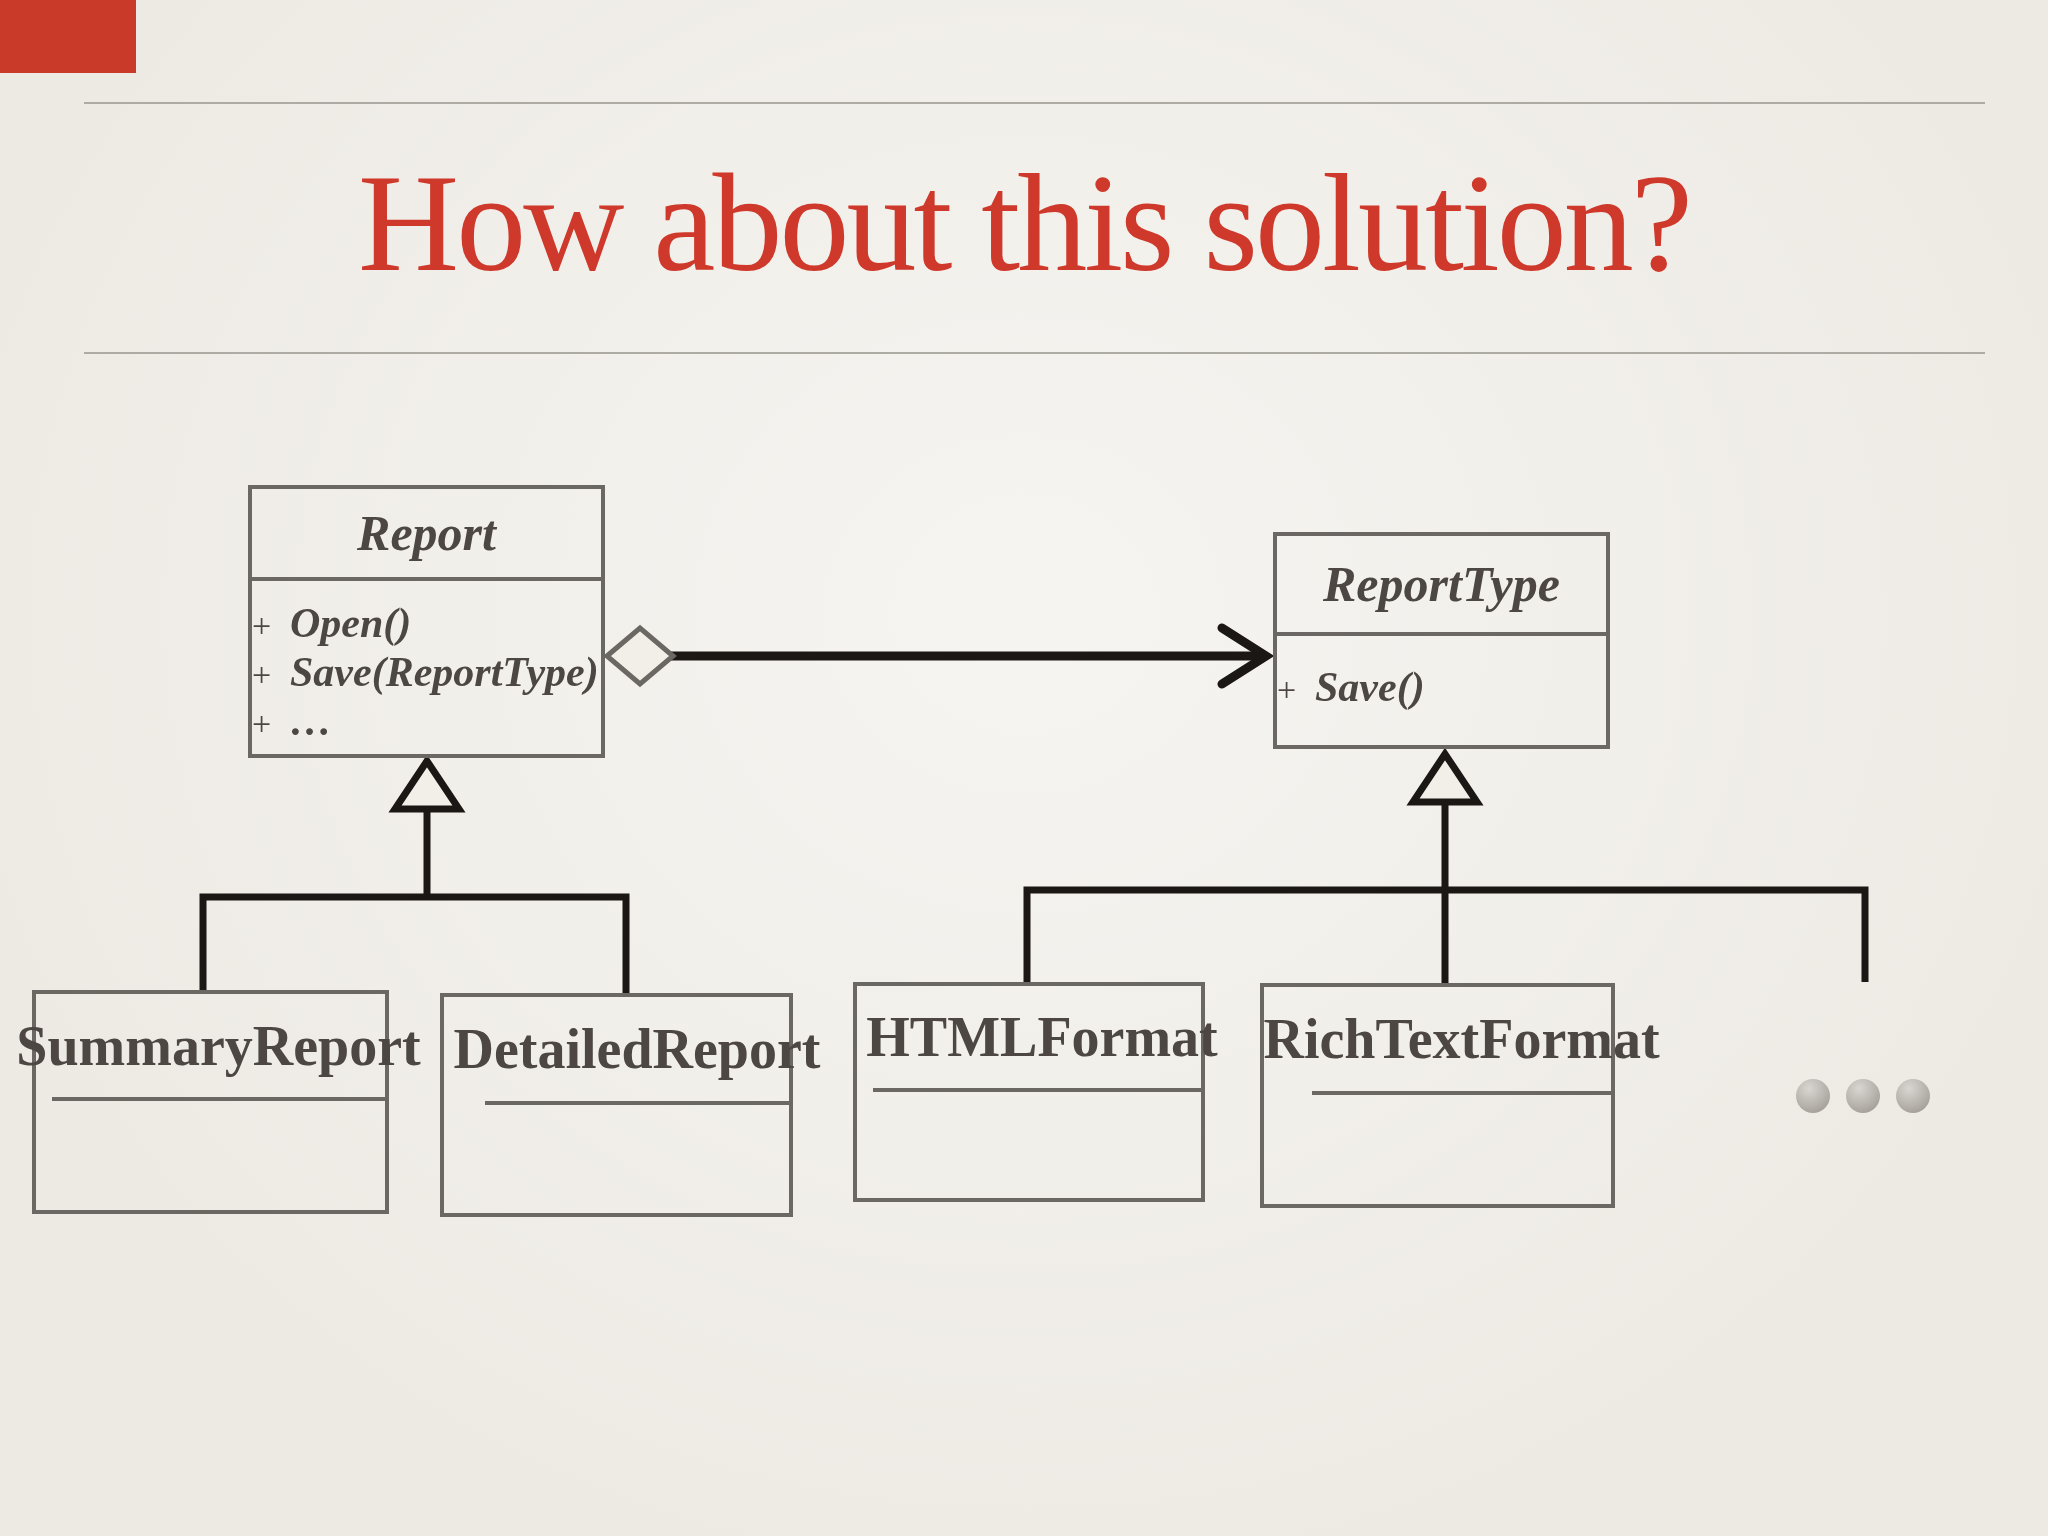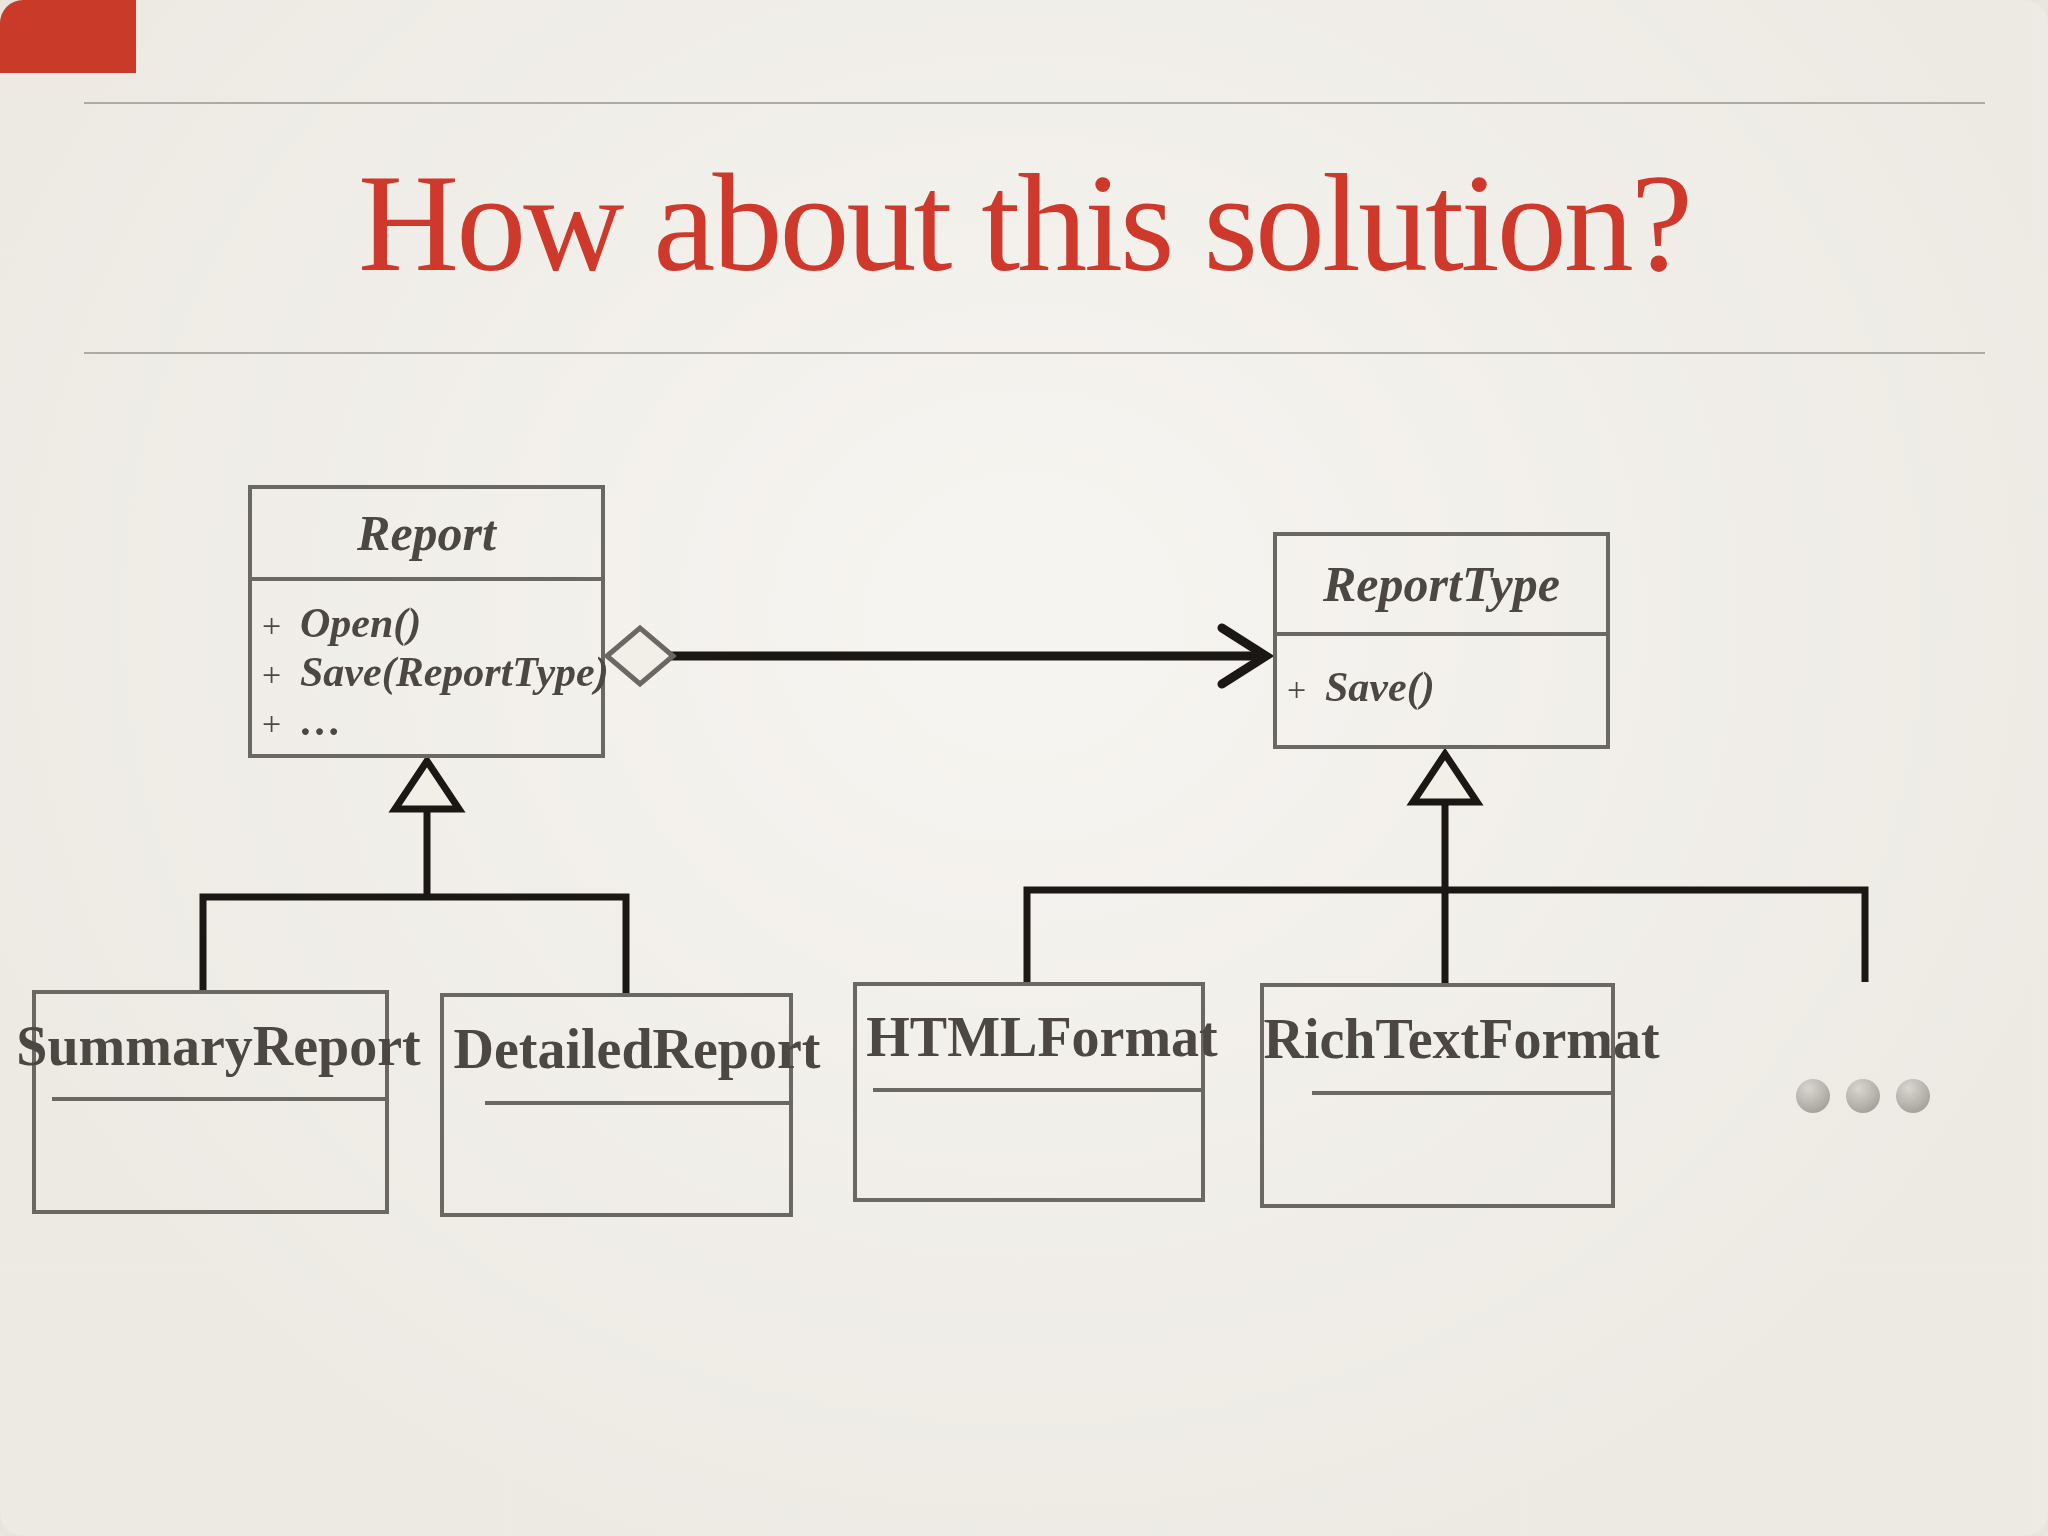--- a/index.html
+++ b/index.html
@@ -5,21 +5,20 @@
   html,body{margin:0;padding:0;background:#e8e5df;}
   *{box-sizing:border-box;}
   .slide{
     position:relative;
     width:2048px;height:1536px;
     overflow:hidden;
     background:
       radial-gradient(ellipse at 50% 40%, rgba(255,255,255,0.35), rgba(0,0,0,0.02) 75%),
       #f2efe9;
     font-family:"Liberation Serif", serif;
-    border-radius:23px;
   }
   .corner-accent{
     position:absolute;left:0;top:0;width:136px;height:73px;
     background:#c93a28;
   }
   .rule{
     position:absolute;left:84px;width:1901px;height:2px;
     background:#aeaaa4;
   }
   .rule-top{top:102px;}
@@ -37,21 +36,21 @@
     background:transparent;
     color:#4c4743;
   }
   .uml-head{
     display:flex;align-items:center;justify-content:center;
     border-bottom:4px solid #6b6762;
     font-weight:700;
   }
   .uml-box.abstract .uml-head{font-style:italic;font-size:50px;}
   .uml-box.concrete .uml-head{font-style:normal;font-size:56px;margin-left:16px;}
-  .uml-body{padding-left:10px;}
+  .uml-body{}
   .method-row{
     line-height:46px;font-size:42px;font-weight:700;font-style:italic;
     white-space:nowrap;
   }
   .method-row .vis{
     display:inline-block;width:38px;
     font-style:normal;font-weight:400;font-size:34px;
   }
   .connectors{position:absolute;left:0;top:0;pointer-events:none;}
   .dot{

